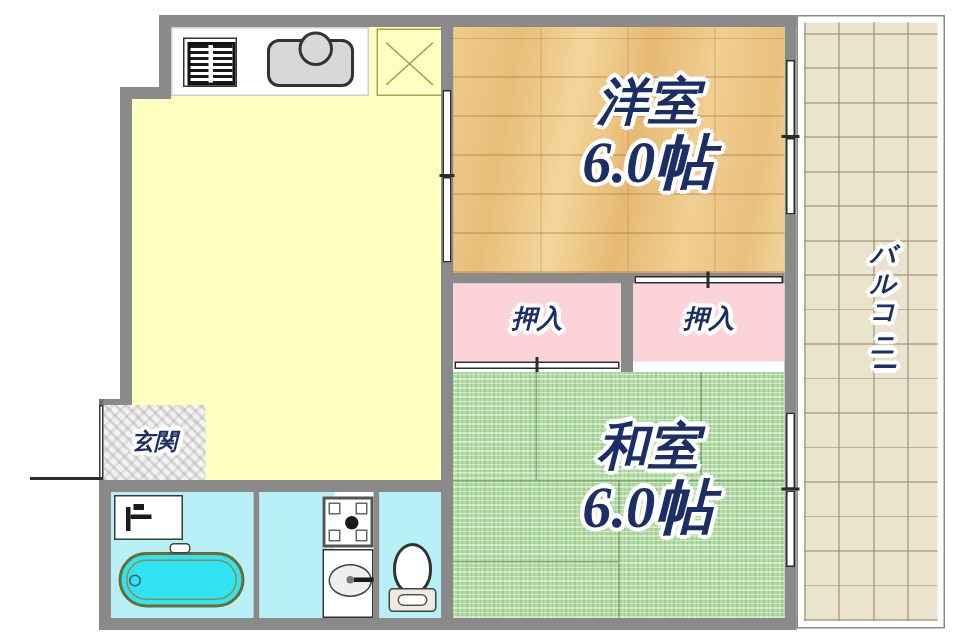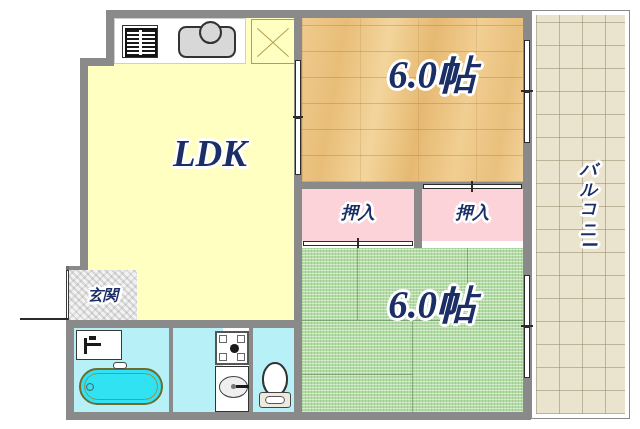--- a/index.html
+++ b/index.html
@@ -124,34 +124,34 @@
     <div class="abs" style="left:2px;top:2px;width:32px;height:29px;border:2px solid #111;"></div>
   </div>
 
   <div class="abs sink-body" style="left:178px;top:26px;width:58px;height:32px;">
     <div class="sink-bowl" style="left:19px;top:-7px;width:19px;height:19px;background:#d8d8d8;"></div>
   </div>
 
   <div class="abs xbox f-ldk" style="left:251px;top:19px;width:44px;height:45px;"></div>
 
   <div class="lbl lbl-ldk" style="left:120px;top:135px;width:180px;">
-    <span class="l1">LDK</span>
   </div>
 
   <div class="abs f-genkan" style="left:69px;top:270px;width:68px;height:50px;"></div>
   <div class="lbl lbl-gen" style="left:69px;top:288px;width:68px;text-align:center;">玄関</div>
 
   <div class="abs swing" style="left:20px;top:270px;width:48px;height:50px;">
     <div class="arc" style="right:-2px;top:-2px;border-color:transparent transparent #3a3a3a #3a3a3a;"></div>
   </div>
   <div class="abs thinline" style="left:66px;top:270px;width:3px;height:50px;background:#ffffff;border:1px solid #3a3a3a;"></div>
   <div class="abs thinline" style="left:20px;top:318px;width:48px;height:2px;"></div>
 
   <div class="abs f-wood" style="left:302px;top:18px;width:221px;height:164px;"></div>
   <div class="lbl lbl-room" style="left:352px;top:52px;width:160px;">
+    <span class="l1">洋室</span>
     <span class="l2">6.0帖</span>
   </div>
 
   <div class="abs wall" style="left:294px;top:18px;width:8px;height:310px;"></div>
 
   <div class="abs slide" style="left:295px;top:60px;width:6px;height:57px;"></div>
   <div class="abs slide-tick" style="left:293px;top:116px;width:10px;height:2px;"></div>
   <div class="abs slide" style="left:295px;top:118px;width:6px;height:57px;"></div>
 
   <div class="abs slide" style="left:524px;top:40px;width:6px;height:51px;"></div>
@@ -172,20 +172,21 @@
 
   <div class="abs f-tatami" style="left:302px;top:248px;width:221px;height:164px;"></div>
 
   <div class="abs" style="left:302px;top:320px;width:221px;height:1px;background:rgba(90,130,85,.55);"></div>
   <div class="abs" style="left:357px;top:248px;width:1px;height:72px;background:rgba(90,130,85,.55);"></div>
   <div class="abs" style="left:412px;top:320px;width:1px;height:92px;background:rgba(90,130,85,.55);"></div>
   <div class="abs" style="left:302px;top:374px;width:110px;height:1px;background:rgba(90,130,85,.55);"></div>
   <div class="abs" style="left:467px;top:248px;width:1px;height:72px;background:rgba(90,130,85,.55);"></div>
 
   <div class="lbl lbl-room" style="left:352px;top:282px;width:160px;">
+    <span class="l1">和室</span>
     <span class="l2">6.0帖</span>
   </div>
 
   <div class="abs slide" style="left:524px;top:275px;width:6px;height:51px;"></div>
   <div class="abs slide-tick" style="left:521px;top:325px;width:12px;height:2px;"></div>
   <div class="abs slide" style="left:524px;top:327px;width:6px;height:51px;"></div>
 
   <div class="abs wall" style="left:66px;top:320px;width:236px;height:8px;"></div>
 
   <div class="abs f-water" style="left:74px;top:328px;width:95px;height:84px;"></div>

